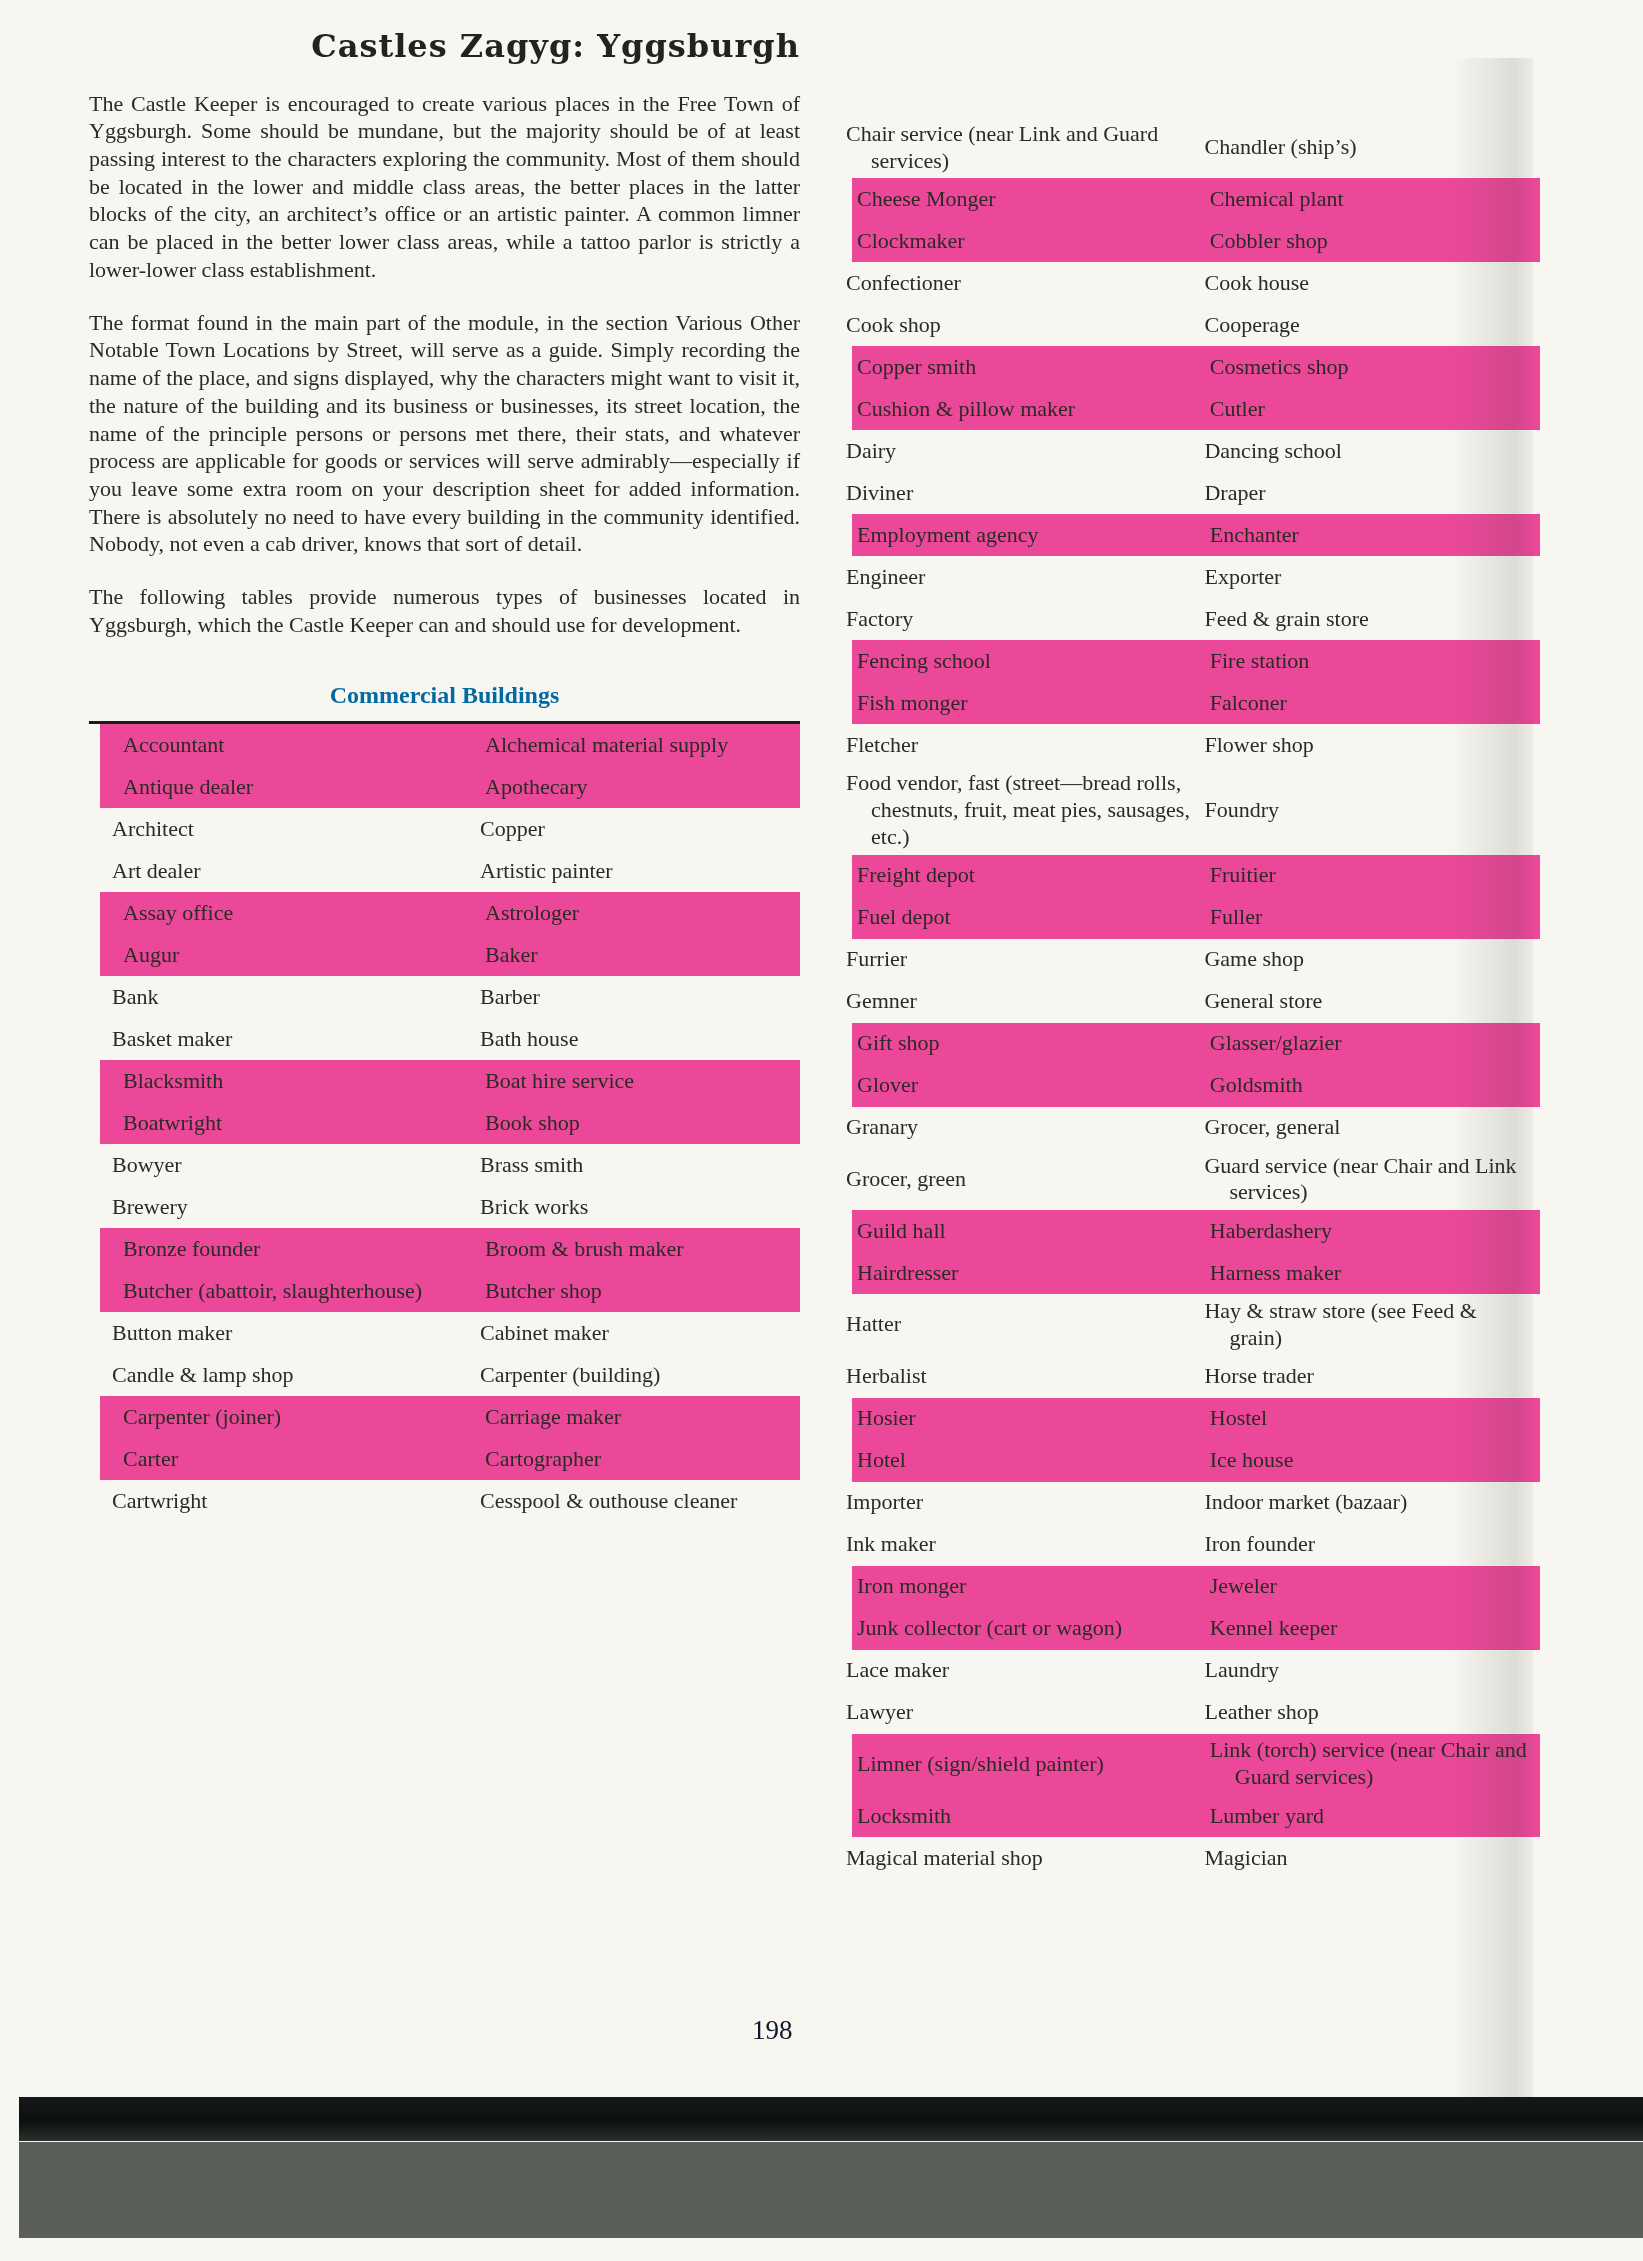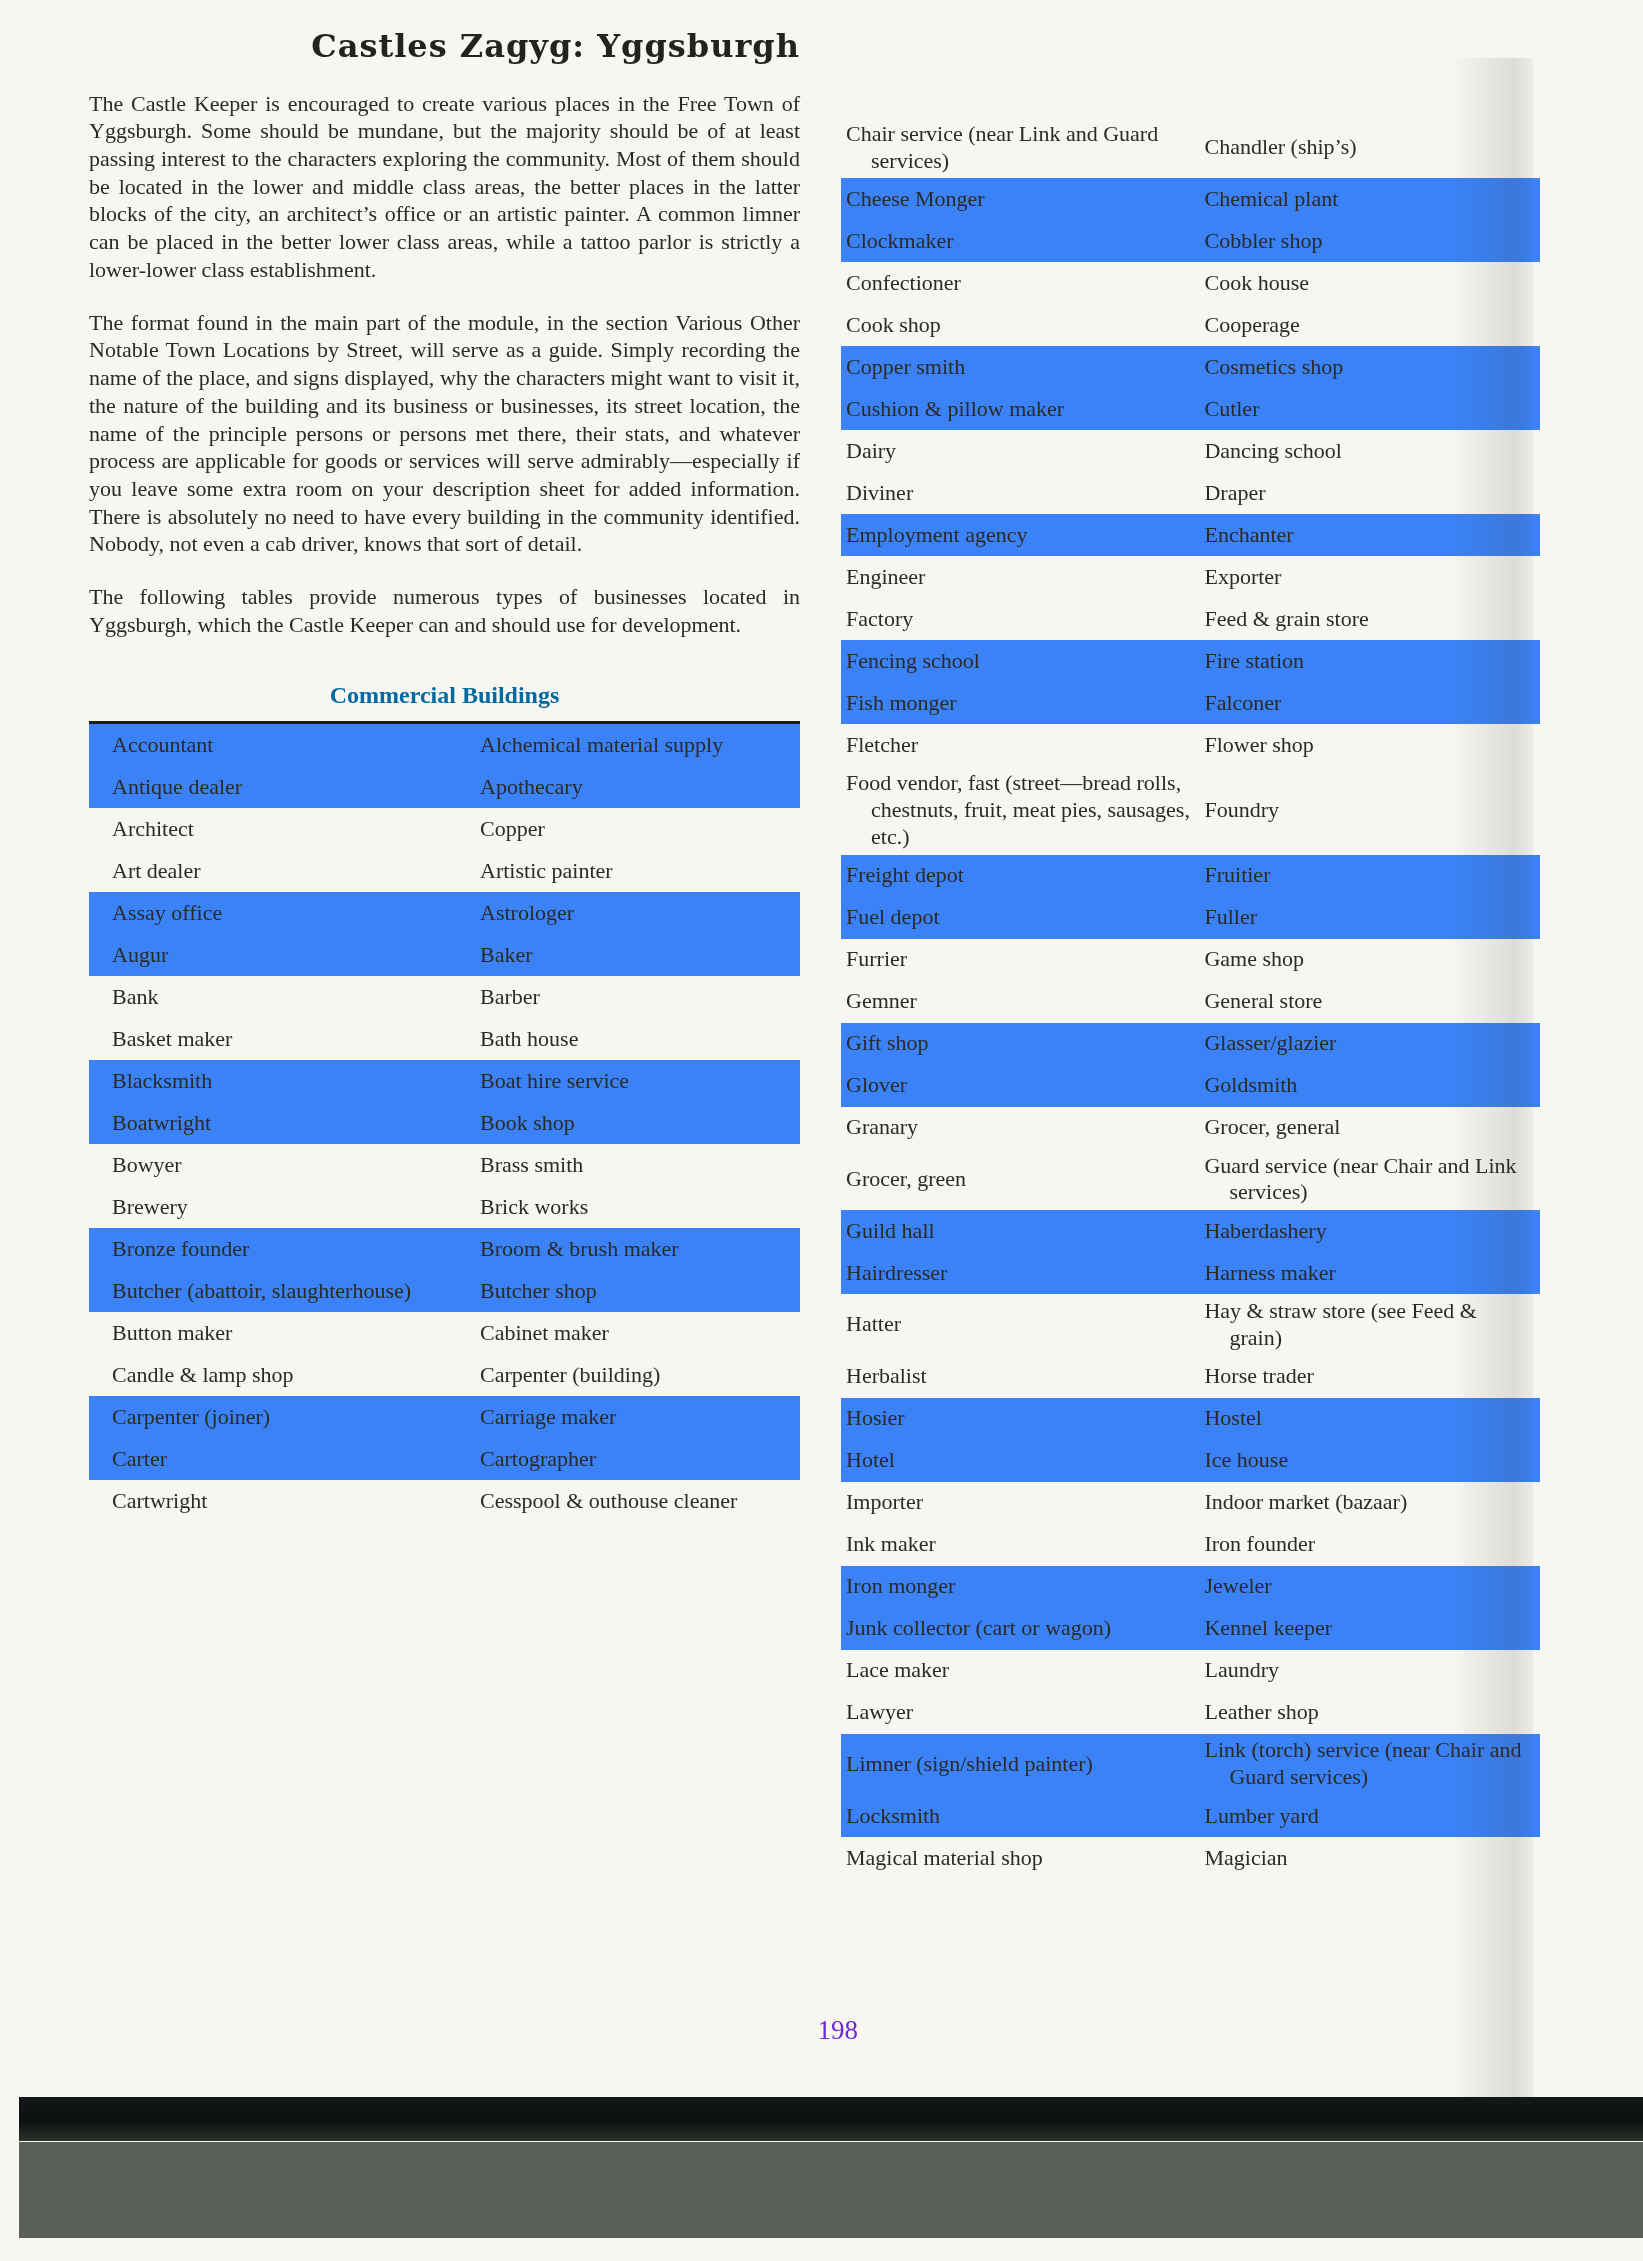--- a/index.html
+++ b/index.html
@@ -56,21 +56,21 @@
     left:841px; top:117px;
     width:699px;
   }
   .biz-row {
     display:flex;
     align-items:center;
     min-height:42px;
     padding:3.9px 0;
     box-sizing:border-box;
   }
-  .biz-row.shaded { background:#3b82f6; }
+  .biz-row.shaded { background:#ec4899;margin-left:11px; }
   .cell {
     font-size:22px;
     line-height:1.22;
     box-sizing:border-box;
   }
   .cell.c-left {
     width:55%;
     padding-left:48px;
     text-indent:-25px;
     padding-right:14.5px;
@@ -80,23 +80,23 @@
     padding-left:25px;
     text-indent:-25px;
     padding-right:9.7px;
   }
   .right-col .cell.c-left  { width:52%; padding-left:30px; text-indent:-25px; }
   .right-col .cell.c-right { width:48%; padding-left:25px; text-indent:-25px; }
   .page-number {
     position:absolute;
     left:752px; top:2015px;
     width:106px;
-    text-align:right;
+    text-align:left;
     font-size:27px;
-    color:#6d28d9;
+    color:#0f172a;
   }
   .edge-shadow {
     position:absolute;
     top:58px; right:111px;
     width:82px; height:2040px;
     background:linear-gradient(to right, rgba(60,60,55,0) 0%, rgba(60,60,55,0.14) 78%, rgba(60,60,55,0.05) 100%);
     pointer-events:none;
   }
   .scan-band-black {
     position:absolute;

